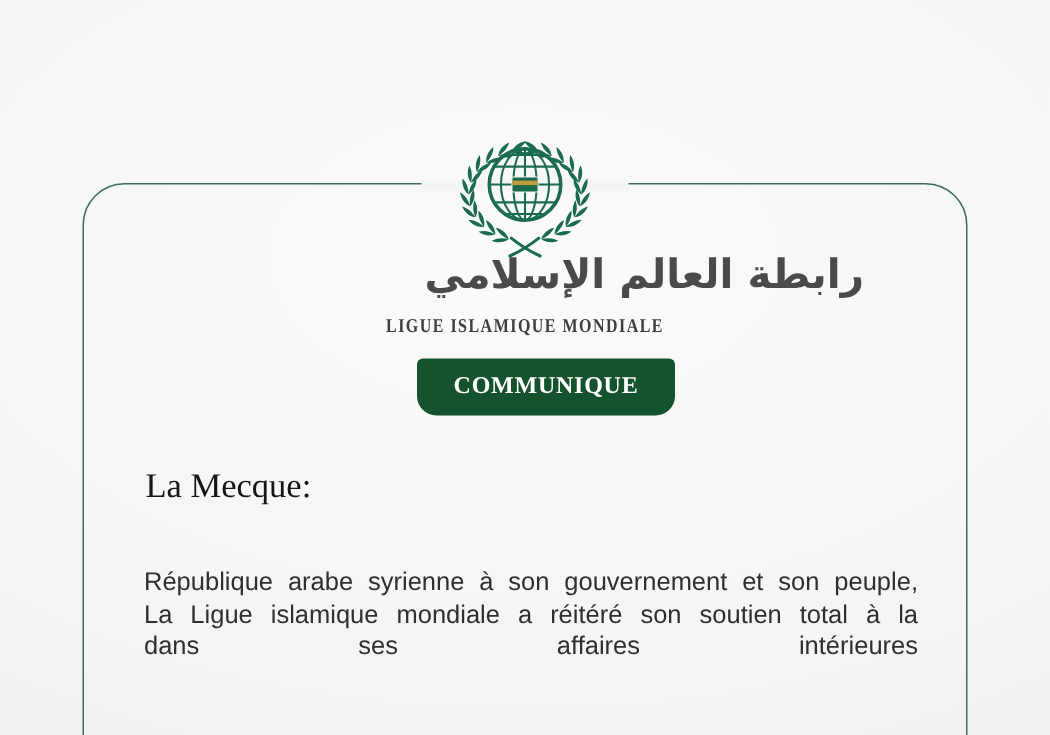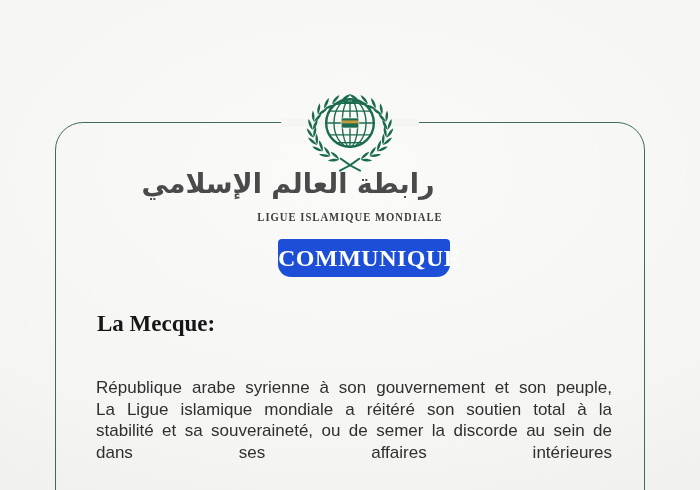--- a/index.html
+++ b/index.html
@@ -29,21 +29,21 @@
     background: #f5f5f3;
   }
   .logo {
     position: absolute;
     left: 295px; top: 88px;
     width: 110px; height: 92px;
   }
   .arabic-title {
     position: absolute;
     left: 0; top: 163px; width: 576px;
-    text-align: center;
+    text-align: right;
     font-family: "DejaVu Sans", sans-serif;
     font-weight: bold;
     font-size: 27px;
     line-height: 42px;
     color: #4a4a4a;
     direction: rtl;
   }
   .org-name {
     position: absolute;
     left: 0; top: 209px; width: 700px;
@@ -52,35 +52,35 @@
     font-weight: bold;
     font-size: 13px;
     letter-spacing: 1.2px;
     color: #3e3e3e;
     transform: scaleX(0.82);
   }
   .banner {
     position: absolute;
     left: 278px; top: 239px;
     width: 172px; height: 38px;
-    background: #1d4ed8;
+    background: #14532d;
     border-radius: 4px 4px 13px 13px;
     color: #ffffff;
     font-family: "Liberation Serif", serif;
     font-weight: bold;
-    font-size: 24px;
+    font-size: 16px;
     letter-spacing: 0.5px;
     line-height: 38px;
     text-align: center;
   }
   .dateline {
     position: absolute;
     left: 97px; top: 311px;
     font-family: "Liberation Serif", serif;
-    font-weight: bold;
+    font-weight: normal;
     font-size: 23px;
     color: #161616;
   }
   .body-text {
     position: absolute;
     left: 96px; top: 377px;
     width: 516px;
     font-size: 17px;
     line-height: 21.5px;
     color: #2f2f2f;
@@ -153,15 +153,14 @@
 
 <div class="org-name">LIGUE ISLAMIQUE MONDIALE</div>
 
 <div class="banner">COMMUNIQUE</div>
 
 <div class="dateline">La Mecque:</div>
 
 <div class="body-text">
   <div class="line">République arabe syrienne à son gouvernement et son peuple,</div>
   <div class="line">La Ligue islamique mondiale a réitéré son soutien total à la</div>
-  <div class="line">stabilité et sa souveraineté, ou de semer la discorde au sein de</div>
   <div class="line">dans ses affaires intérieures</div>
 </div>
 
 </body></html>

